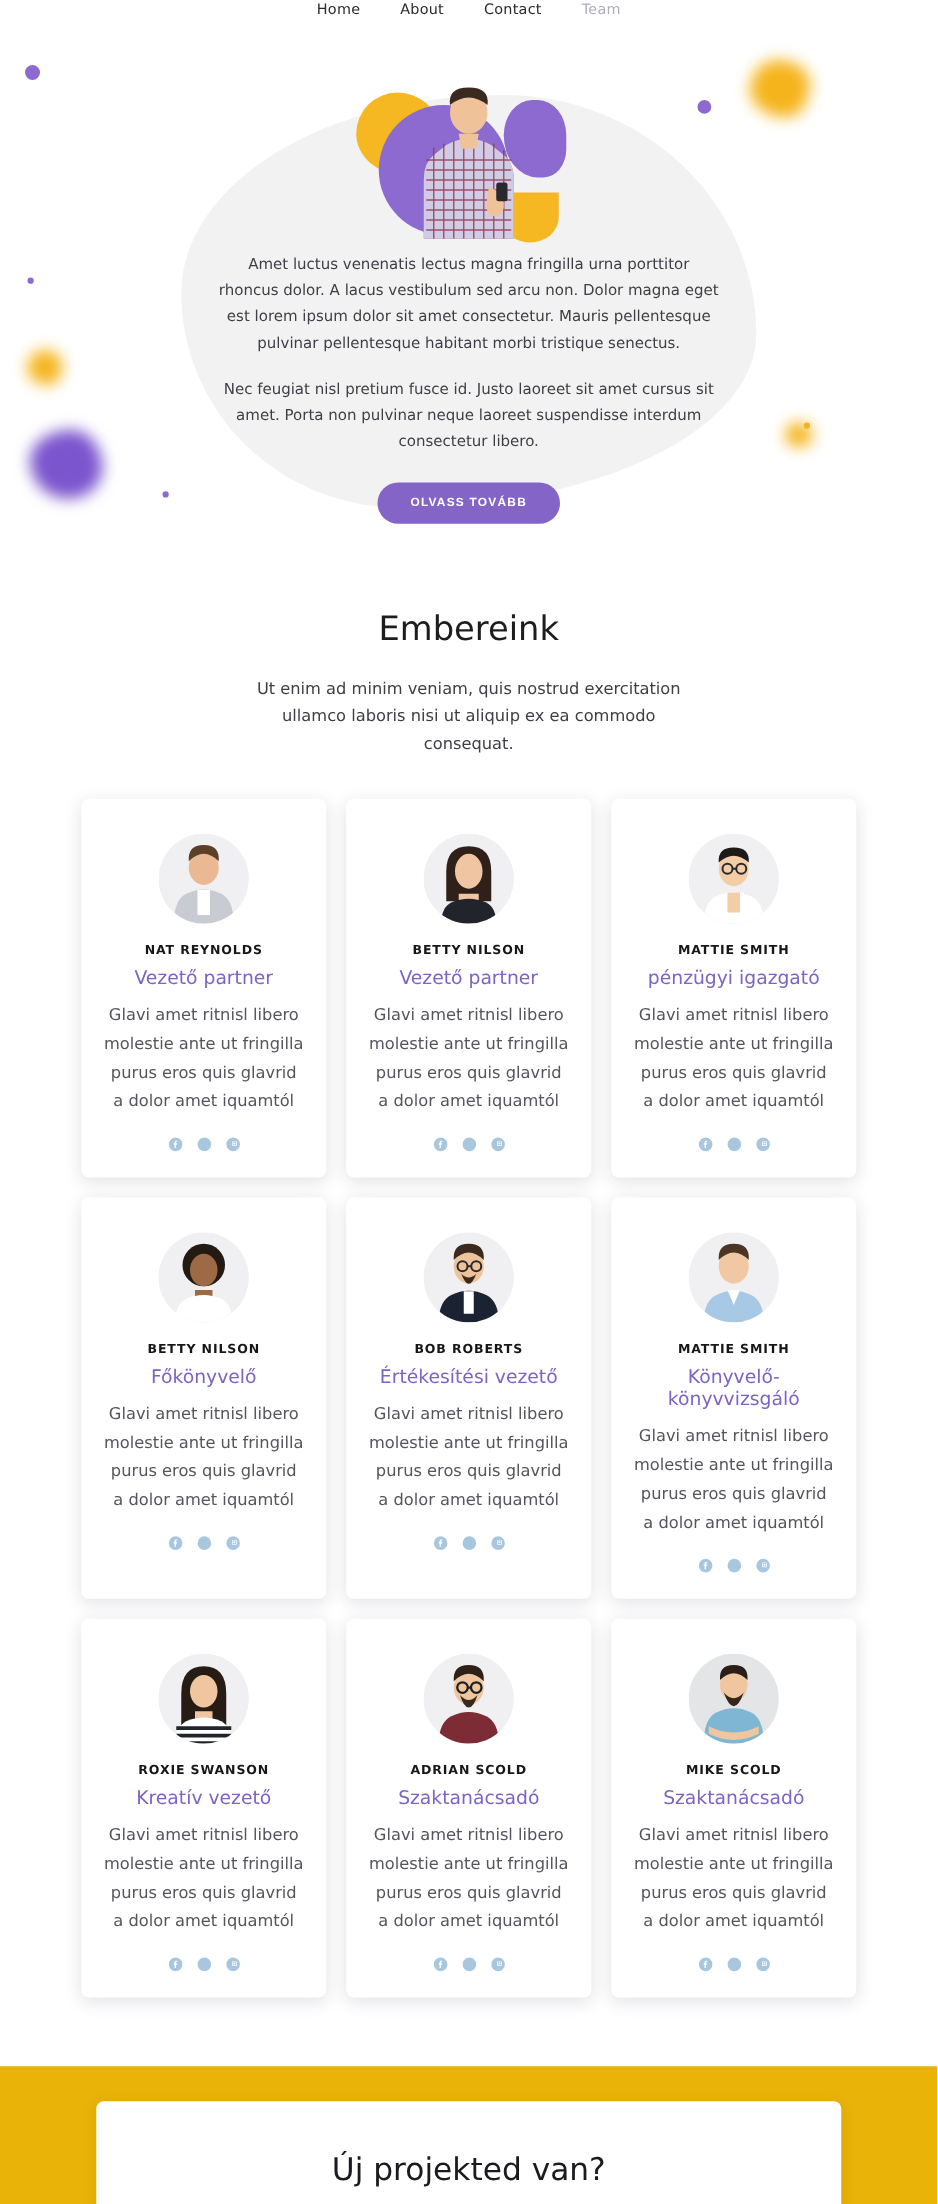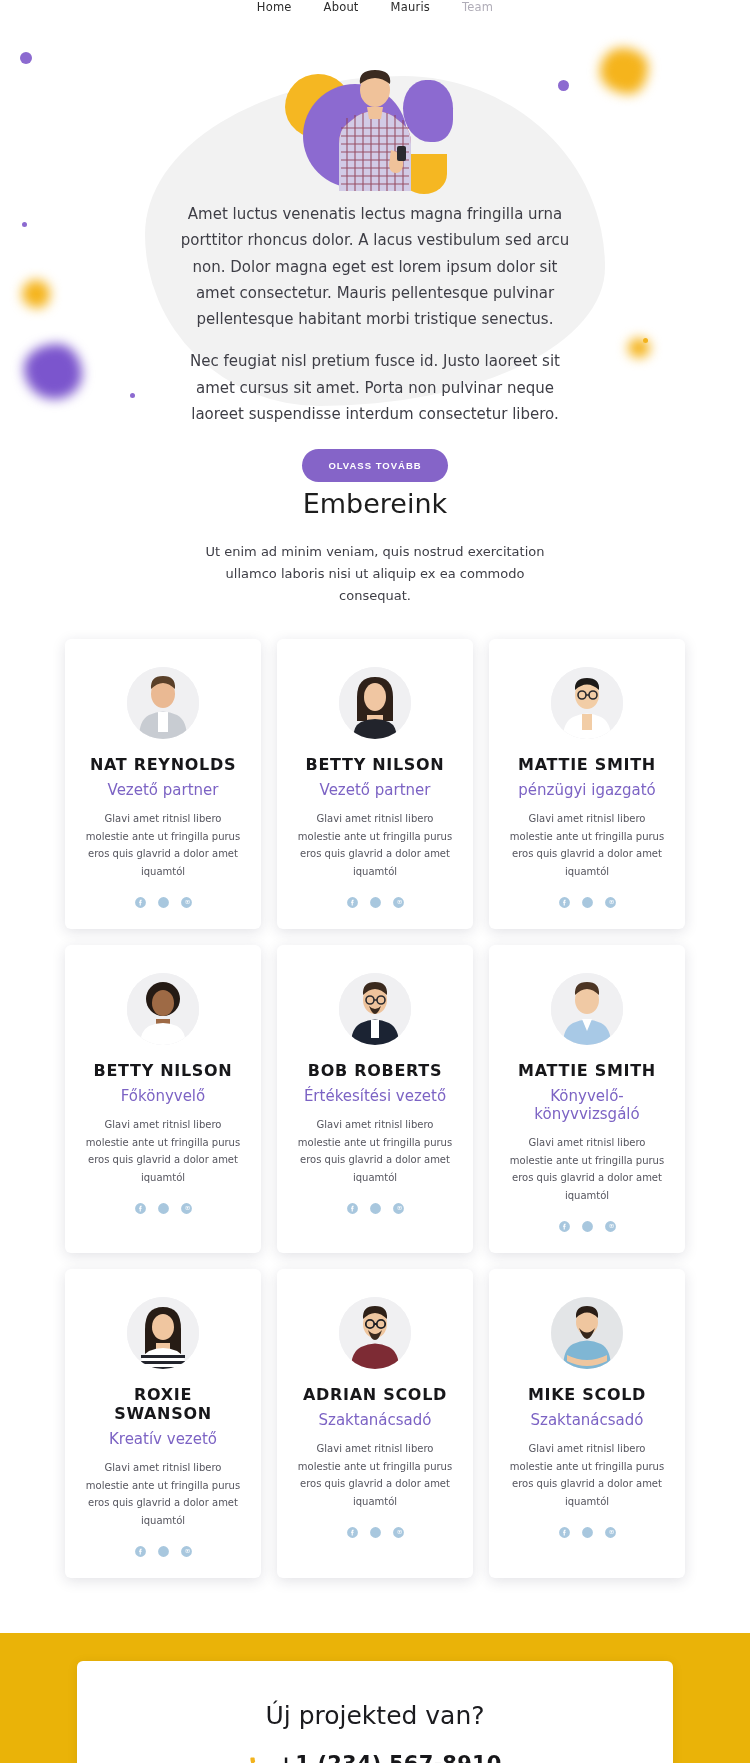--- a/index.html
+++ b/index.html
@@ -52,21 +52,21 @@
   .pr-person {
     position:absolute; left:50%; transform: translateX(-50%); top: 2px;
     width: 96px; height: 123px; z-index: 3;
   }
 
   .hero h1 {
     font-size: 30px; font-weight: 400; color: #1d1d1d; letter-spacing: .2px;
     margin-bottom: 16px; font-family: "DejaVu Sans", sans-serif;
   }
   .hero p {
-    width: 400px; margin: 0 auto; font-size: 15px; line-height: 1.75; color: #3e3e46;
+    width: 400px; margin: 0 auto; font-size: 12px; line-height: 1.75; color: #3e3e46;
   }
   .hero p + p { margin-top: 16px; }
   .btn-primary {
     display:inline-block; margin-top: 22px;
     background:#8564c8; color:#fff; border:none; border-radius: 18px;
     padding: 11px 26px; font-size: 9.5px; font-weight: 700; letter-spacing: 1px;
     cursor:pointer; font-family:"Liberation Sans", sans-serif;
   }
 
   
@@ -86,23 +86,23 @@
   .card {
     background:#fff; border-radius: 6px; padding: 28px 18px 22px;
     box-shadow: 0 3px 14px rgba(30,30,60,.13);
     text-align:center;
   }
   .avatar {
     width: 72px; height: 72px; border-radius: 50%; margin: 0 auto 16px;
     background:#f0f0f2; position: relative; overflow: hidden;
   }
   .avatar svg { display:block; width:100%; height:100%; }
-  .card .nm { font-size: 16px; font-weight: 700; letter-spacing: .7px; color:#17171a; }
+  .card .nm { font-size: 10px; font-weight: 700; letter-spacing: .7px; color:#17171a; }
   .card .role { font-size: 15px; color:#7c63c4; margin-top: 7px; }
-  .card .desc { font-size: 10px; line-height: 1.75; color: #55555e; margin-top: 11px; }
+  .card .desc { font-size: 13px; line-height: 1.75; color: #55555e; margin-top: 11px; }
   .socials { display:flex; justify-content:center; gap: 10px; margin-top: 14px; }
   .socials span { width: 13px; height: 13px; display:block; }
   .socials svg { width: 100%; height: 100%; fill: #a8c7de; }
 
   
   .cta-band { margin-top: 55px; background:#eab308; padding: 28px 0 34px; }
   .cta-card {
     width: 596px; margin: 0 auto; background:#fff; border-radius: 6px;
     padding: 40px 20px 44px; text-align:center;
     box-shadow: 0 2px 12px rgba(0,0,0,.08);
@@ -125,21 +125,21 @@
   }
 </style>
 </head>
 <body>
 
 <div class="page">
 
   <nav class="nav">
     <a href="#">Home</a>
     <a href="#">About</a>
-    <a href="#">Mauris</a>
+    <a href="#">Contact</a>
     <a href="#" class="muted">Team</a>
   </nav>
 
   <div class="dot" style="left:20px;top:52px;width:12px;height:12px;background:#8c6ad0;"></div>
   <div class="dot" style="left:22px;top:222px;width:5px;height:5px;background:#8c6ad0;"></div>
   <div class="dot" style="left:130px;top:393px;width:5px;height:5px;background:#8c6ad0;"></div>
   <div class="dot" style="left:558px;top:80px;width:11px;height:11px;background:#8c6ad0;"></div>
   <div class="dot" style="left:643px;top:338px;width:5px;height:5px;background:#f2b31d;"></div>
   <div class="soft" style="left:600px;top:48px;width:48px;height:46px;background:#f5b41c;border-radius:46% 54% 38% 62% / 52% 40% 60% 48%;"></div>
   <div class="soft" style="left:22px;top:280px;width:28px;height:28px;background:#f5b41c;border-radius:50% 50% 42% 58% / 52% 48% 52% 48%;"></div>

